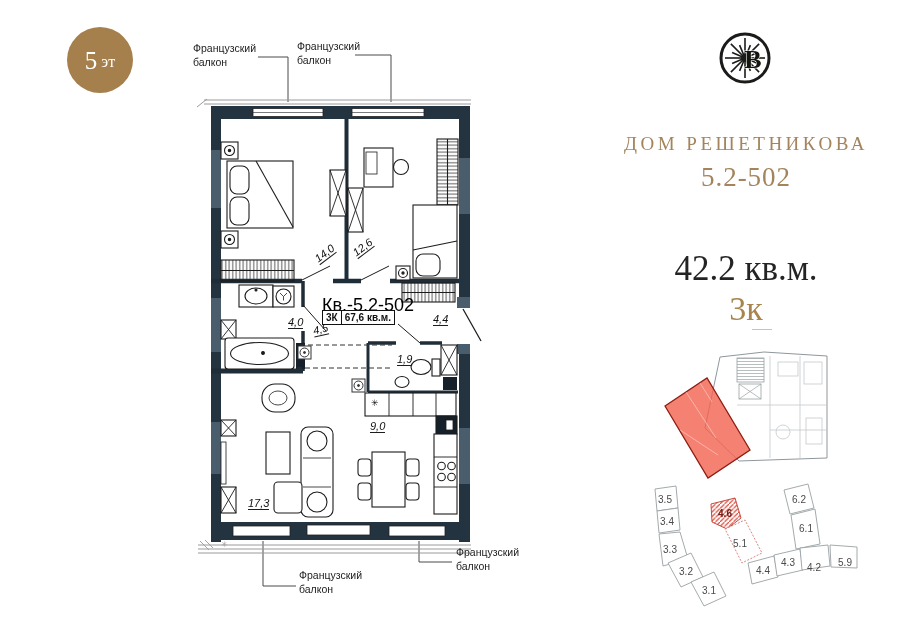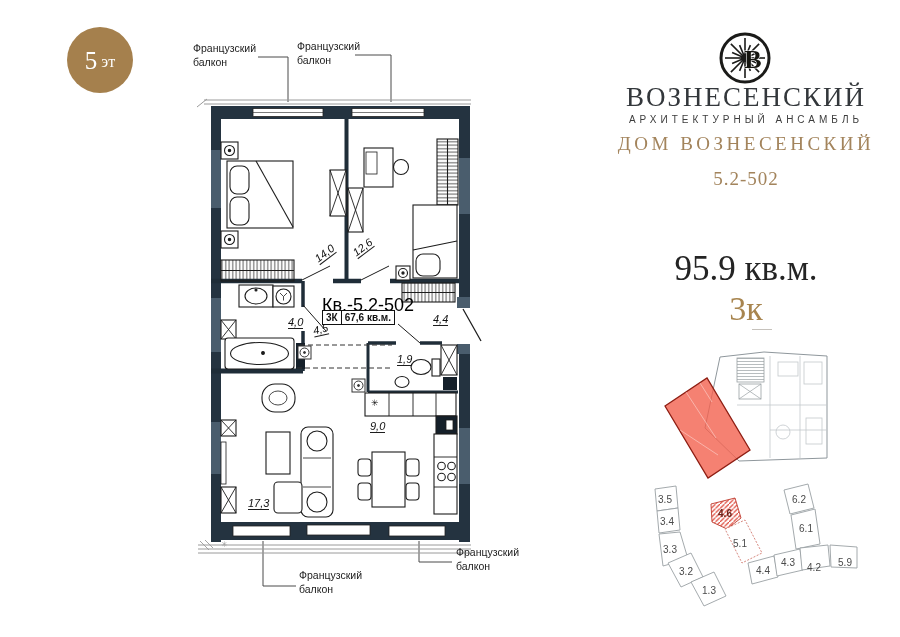--- a/index.html
+++ b/index.html
@@ -20,21 +20,21 @@
   .rot{transform:rotate(-37deg);}
   .rot2{transform:rotate(-12deg);}
   
   .apt-label{left:318px;top:295px;width:100px;text-align:center;font-size:18px;color:#000;}
   .apt-box{left:322px;top:310px;display:flex;font-size:10px;font-weight:bold;color:#111;}
   .apt-box .cell{border:1.7px solid #111;padding:1px 3px;background:#fff;line-height:1.1;}
   .apt-box .cell+.cell{border-left:none;}
   .brand-name{top:82px;font-family:"Liberation Serif",serif;font-size:27px;letter-spacing:2px;color:#33373b;}
   .brand-tagline{top:114px;font-size:10px;letter-spacing:4px;color:#3c3c3c;}
   .brand-house{top:133px;font-family:"Liberation Serif",serif;font-size:19px;letter-spacing:3.5px;color:#a3845c;}
-  .brand-unit{top:168px;font-family:"Liberation Serif",serif;font-size:19px;letter-spacing:1px;color:#a3845c;}
+  .brand-unit{top:162px;font-family:"Liberation Serif",serif;font-size:27px;letter-spacing:1px;color:#a3845c;}
   .sum-label{top:231px;font-family:"Liberation Serif",serif;font-size:16px;letter-spacing:3px;color:#b49468;}
   .sum-area{top:249px;font-family:"Liberation Serif",serif;font-size:35px;color:#242424;}
   .sum-rooms{top:290px;font-family:"Liberation Serif",serif;font-size:34px;color:#a8854f;}
   .fineprint{left:752px;top:329px;width:20px;height:2px;border-top:1px solid #c6c2bc;}
   .colwide{left:600px;width:292px;text-align:center;}
   
   .mm-label{font-size:10px;color:#4a4a4a;transform:translate(-50%,-50%);white-space:nowrap;}
   .mm-hot{color:#6d241c;font-weight:bold;}
   .tiny-icon{font-size:9px;color:#111;line-height:1;}
 </style>
@@ -252,26 +252,24 @@
         <line x1="0" y1="0" x2="-12.9" y2="5.4"></line>
       <line x1="0" y1="0" x2="-12.9" y2="-5.4"></line>
         <line x1="0" y1="0" x2="-5.4" y2="-12.9"></line>
       <line x1="0" y1="0" x2="5.4" y2="-12.9"></line>
         <line x1="0" y1="0" x2="12.9" y2="-5.4"></line>
     </g>
     <circle cx="0" cy="0" r="4" fill="#1b1b19"></circle>
     <text x="8" y="10" font-family="Liberation Serif,serif" font-size="26" font-weight="bold" fill="#15150f" stroke="#ffffff" stroke-width="1" paint-order="stroke" text-anchor="middle">В</text>
   </svg>
 
-  <div class="abs colwide brand-name">ВОЗНЕСЕНСКИЙ</div>
-  <div class="abs colwide brand-tagline">АРХИТЕКТУРНЫЙ АНСАМБЛЬ</div>
-  <div class="abs colwide brand-house">ДОМ ВОЗНЕСЕНСКИЙ</div>
+  <div class="abs colwide brand-house">ДОМ РЕШЕТНИКОВА</div>
   <div class="abs colwide brand-unit">5.2-502</div>
 
-  <div class="abs colwide sum-area">95.9 кв.м.</div>
+  <div class="abs colwide sum-area">42.2 кв.м.</div>
   <div class="abs colwide sum-rooms">3к</div>
   <div class="abs fineprint"></div>
 
   <svg class="abs" style="left:640px;top:345px;" width="230" height="275" viewBox="640 345 230 275">
     <defs>
       <pattern id="rh" width="4.5" height="4.5" patternUnits="userSpaceOnUse">
         <path d="M0,4.5 L4.5,0" stroke="#dd4a3c" stroke-width="1.2" fill="none"></path>
       </pattern>
       <pattern id="st" width="4" height="3" patternUnits="userSpaceOnUse">
         <line x1="0" y1="1.5" x2="4" y2="1.5" stroke="#9aa0a4" stroke-width="0.7"></line>
@@ -309,21 +307,21 @@
       <path d="M774,555 L800,549 L803,570 L777,576 Z"></path>
       <path d="M800,548 L828,545 L830,566 L802,570 Z"></path>
       <path d="M830,545 L857,547 L857,568 L831,567 Z"></path>
     </g>
   </svg>
 
   <span class="abs mm-label" style="left:665px;top:499px;">3.5</span>
   <span class="abs mm-label" style="left:667px;top:521px;">3.4</span>
   <span class="abs mm-label" style="left:670px;top:549px;">3.3</span>
   <span class="abs mm-label" style="left:686px;top:571px;">3.2</span>
-  <span class="abs mm-label" style="left:709px;top:590px;">1.3</span>
+  <span class="abs mm-label" style="left:709px;top:590px;">3.1</span>
   <span class="abs mm-label mm-hot" style="left:725px;top:513px;">4.6</span>
   <span class="abs mm-label" style="left:740px;top:543px;">5.1</span>
   <span class="abs mm-label" style="left:799px;top:499px;">6.2</span>
   <span class="abs mm-label" style="left:806px;top:528px;">6.1</span>
   <span class="abs mm-label" style="left:763px;top:570px;">4.4</span>
   <span class="abs mm-label" style="left:788px;top:562px;">4.3</span>
   <span class="abs mm-label" style="left:814px;top:557px;margin-top:10px;">4.2</span>
   <span class="abs mm-label" style="left:845px;top:562px;">5.9</span>
 
 </div>

